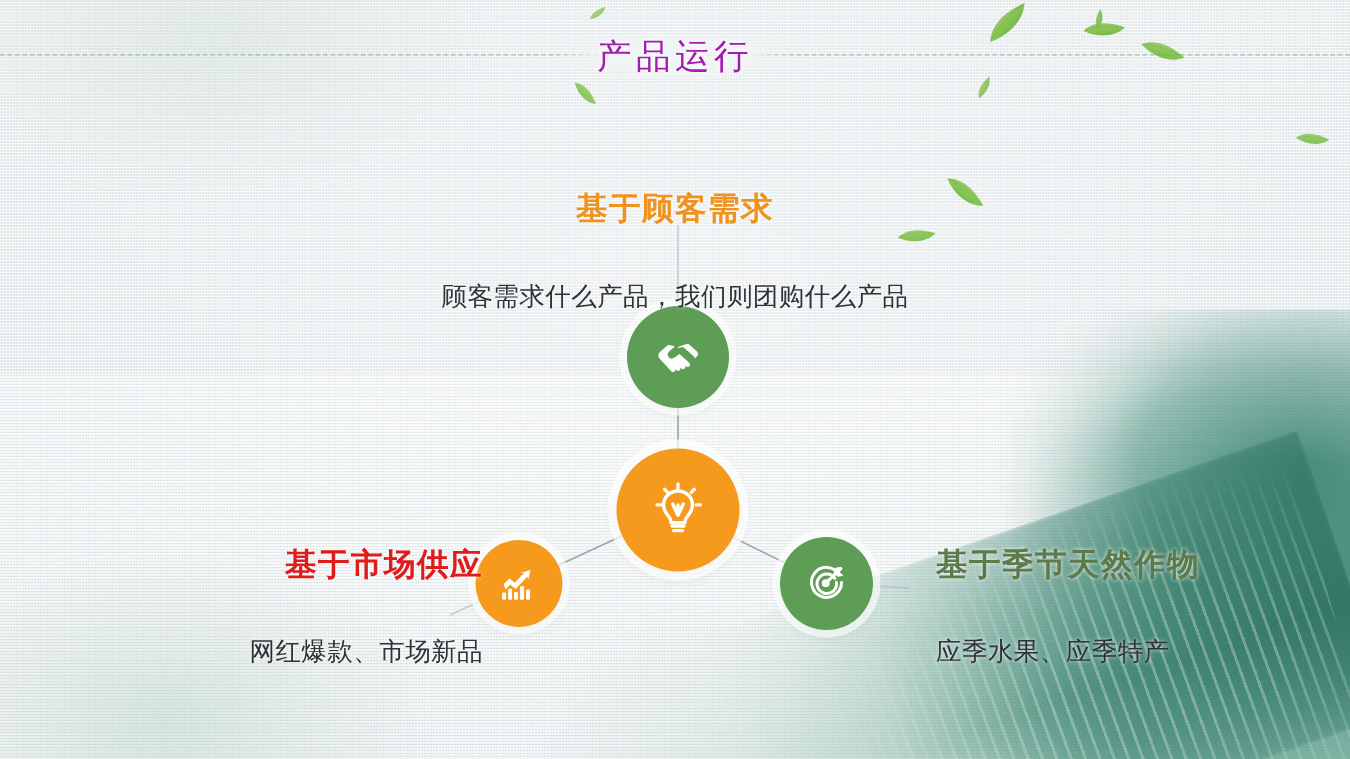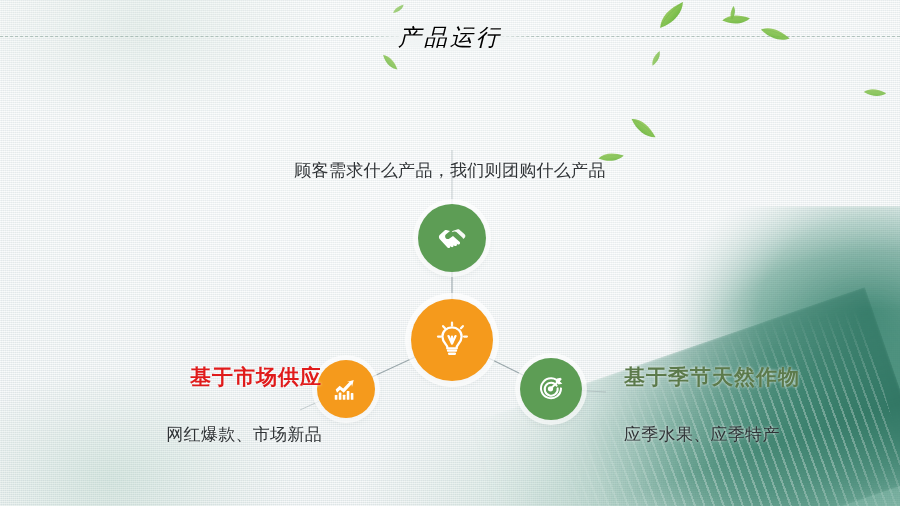--- a/index.html
+++ b/index.html
@@ -150,21 +150,21 @@
 
   <div class="wash" id="wash-soft-tl"></div>
   <div class="wash" id="wash-soft-bl"></div>
   <div class="wash" id="wash-soft-bc"></div>
   <div class="wash" id="wash-main"></div>
   <div class="wash" id="wash-sweep"></div>
   <div class="wash" id="wash-streaks"></div>
 
   <div id="divider"></div>
   <div id="title-bg-clear"></div>
-  <div id="title" style="color: #000000; font-style: italic;">产品运行</div>
+  <div id="title" style="color: #a21caf;">产品运行</div>
 
   <div id="leaf-layer">
       <div class="leaf" style="left: 655px; top: 8px; width: 34px; height: 14.96px; opacity: 0.95; transform: rotate(-28deg);">
         <svg viewBox="0 0 100 44" width="34" height="15">
           <defs>
             <linearGradient id="lg0" x1="0" y1="0" x2="1" y2="1">
               <stop offset="0%" stop-color="#a8d06a"></stop>
               <stop offset="55%" stop-color="#7cbf47"></stop>
               <stop offset="100%" stop-color="#5aa633"></stop>
             </linearGradient>
@@ -341,20 +341,21 @@
         <path d="M37.5 14.2A16 16 0 1 0 40 23" stroke-linecap="round"></path>
         <path d="M33 18.6A10.4 10.4 0 1 0 34.6 23" stroke-linecap="round"></path>
         <circle cx="23.2" cy="23.6" r="4.2" fill="#ffffff" stroke="none"></circle>
         <path d="M23.2 23.6L39.4 8.2" stroke-linecap="round"></path>
         <path d="M33.6 7.1l5.9-1.1-1.2 5.9 3.8 3.8-6 1.1-4.6-4.6z" fill="#ffffff" stroke="none"></path>
       </svg>
     </span>
   </div>
 
   <div class="block" id="block-top">
+    <div class="b-head" style="color: rgb(240, 146, 30);">基于顾客需求</div>
     <div class="b-body">顾客需求什么产品，我们则团购什么产品</div>
   </div>
 
   <div class="block" id="block-right">
     <div class="b-head" style="color: rgb(92, 122, 75);">基于季节天然作物</div>
     <div class="b-body">应季水果、应季特产</div>
   </div>
 
   <div class="block" id="block-left">
     <div class="b-head" style="color: rgb(224, 27, 27);">基于市场供应</div>

